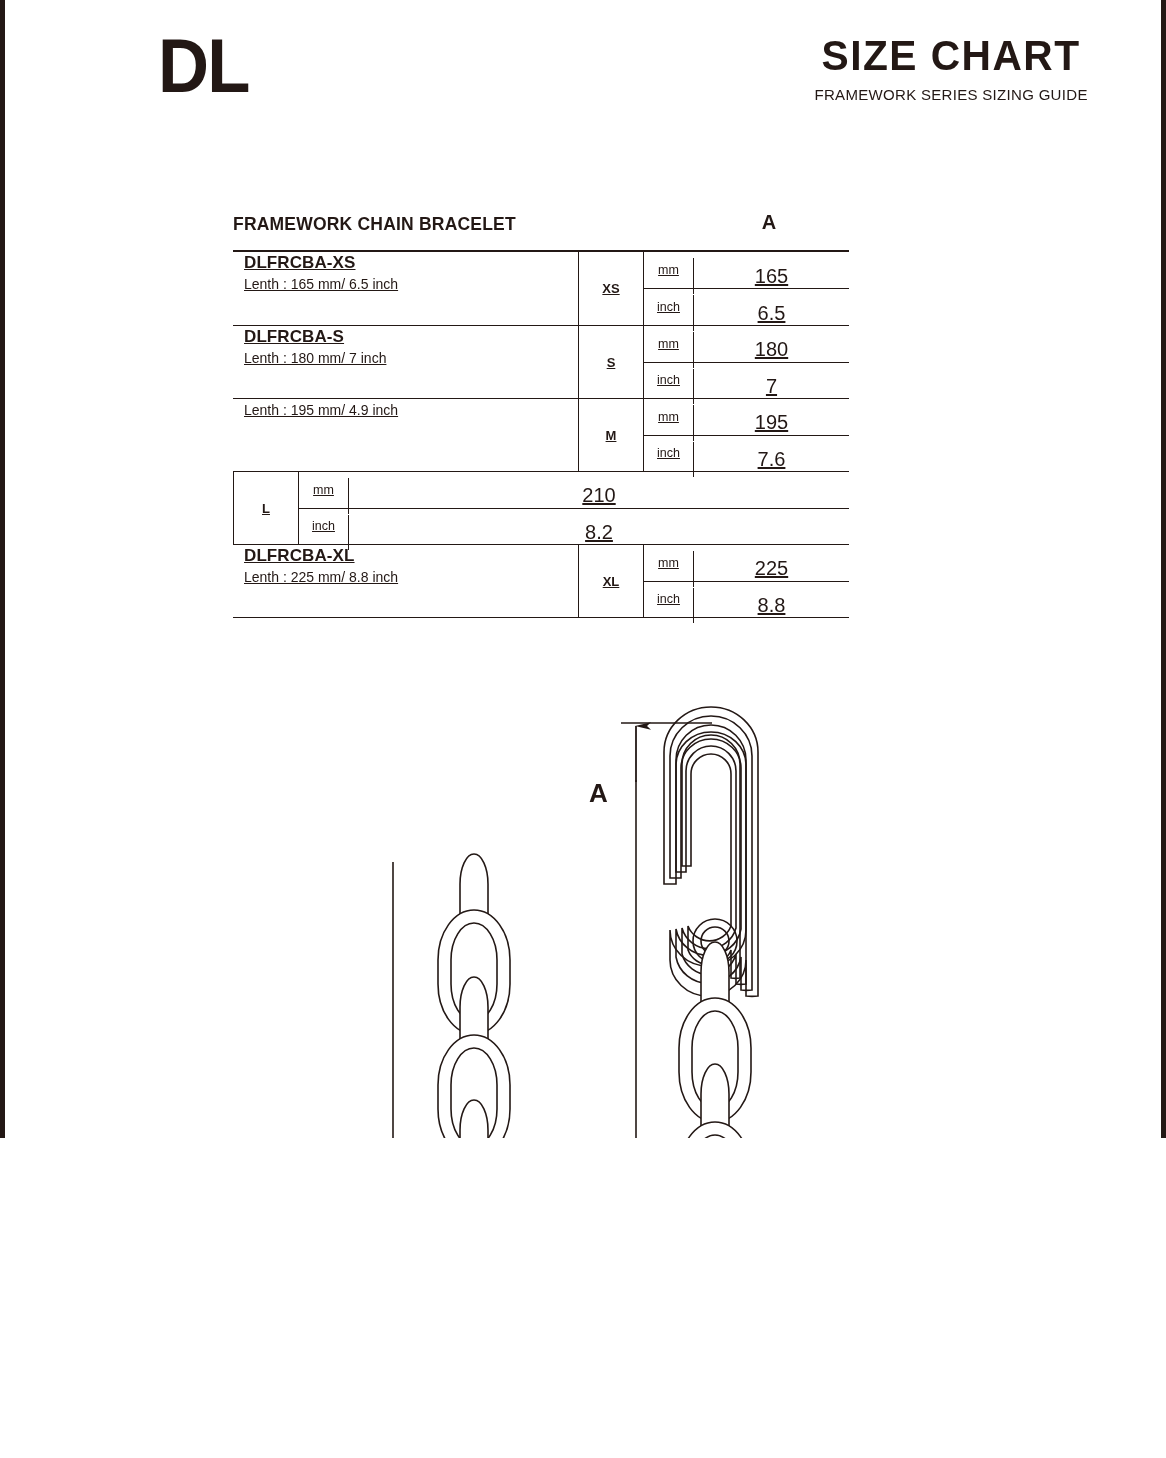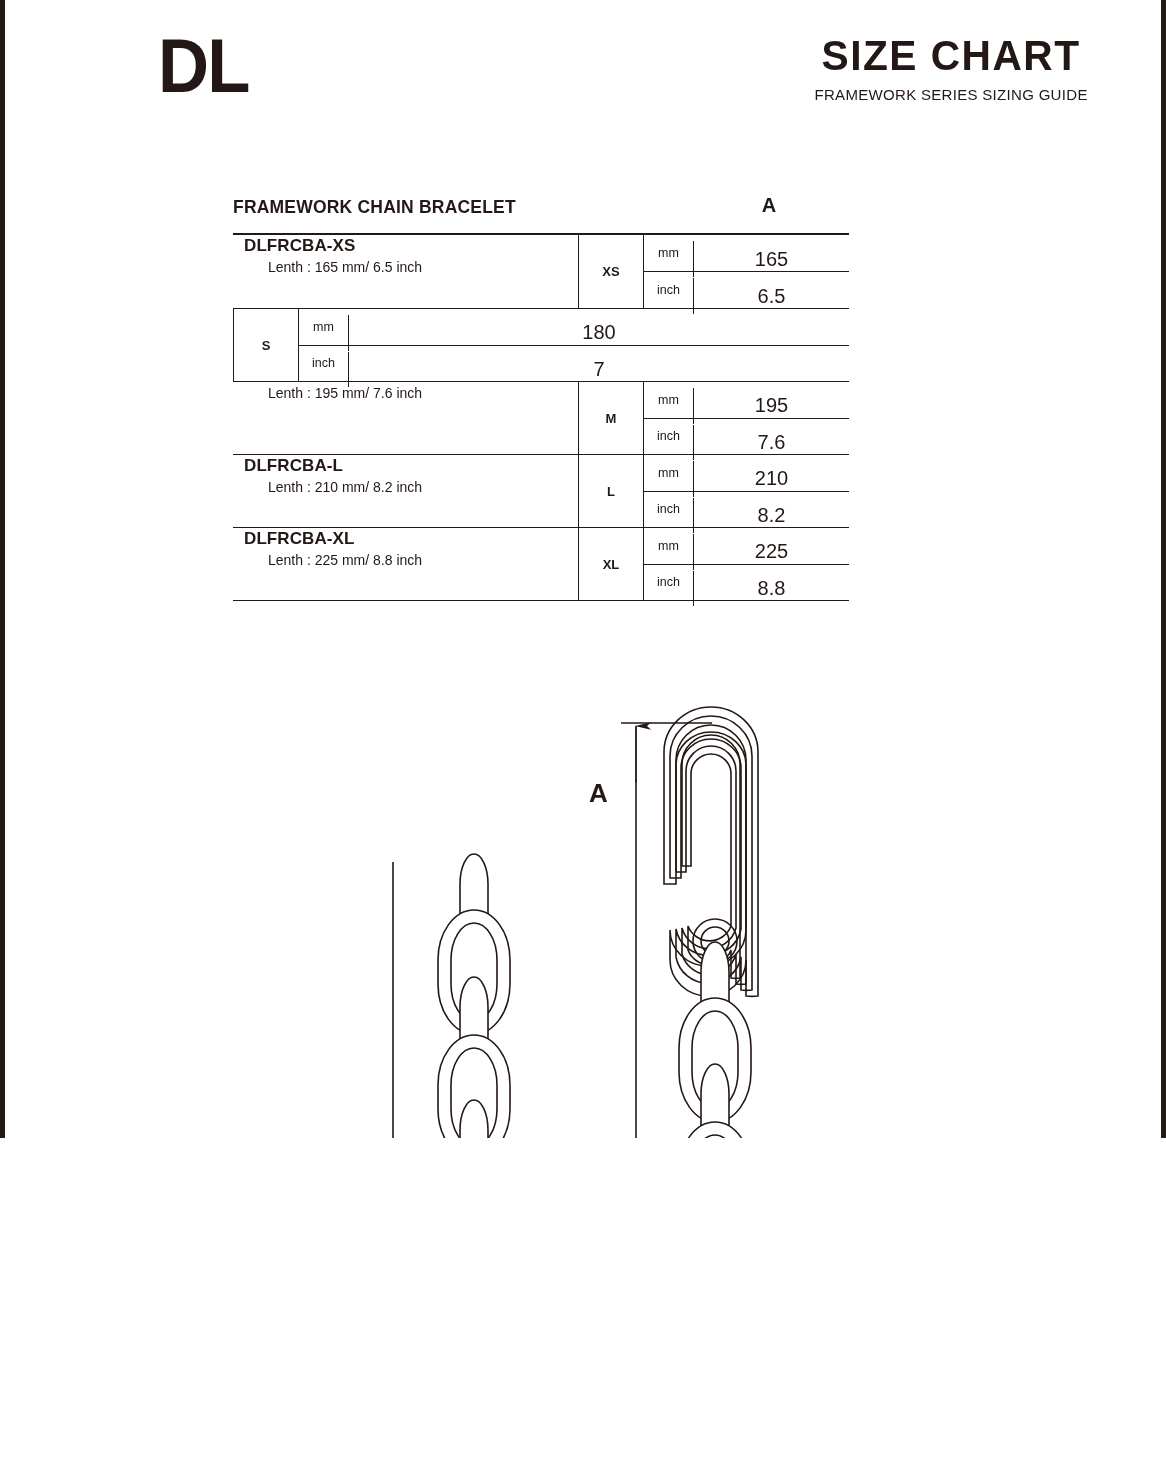--- a/index.html
+++ b/index.html
@@ -65,22 +65,23 @@
     letter-spacing: 0.3px;
     color: #231815;
     transform: scaleX(0.97);
     transform-origin: right top;
   }
 
   
   .table-wrap {
     position: absolute;
     left: 233px;
-    top: 197px;
+    top: 214px;
     width: 616px;
+    text-decoration: underline;
   }
   .tbl-head {
     position: relative;
     height: 36px;
   }
   .tbl-head-label {
     position: absolute;
     left: 0;
     top: 0;
     font-weight: bold;
@@ -130,21 +131,20 @@
     font-size: 17px;
     letter-spacing: 0.1px;
     color: #231815;
     line-height: 1.25;
   }
   .len {
     font-size: 14px;
     color: #231815;
     margin-top: 3px;
     line-height: 1.25;
-    margin-left: 24px;
   }
   .col-size {
     width: 65px;
     border-left: 1px solid #231815;
     display: flex;
     align-items: center;
     justify-content: center;
     font-weight: bold;
     font-size: 13px;
     color: #231815;
@@ -246,55 +246,55 @@
             <div class="val-cell">165</div>
           </div>
           <div class="urow">
             <div class="unit-cell">inch</div>
             <div class="val-cell">6.5</div>
           </div>
         </div>
       </div>
 
       <div class="srow">
+        <div class="col-name">
+          <div class="sku">DLFRCBA-S</div>
+          <div class="len">Lenth : 180 mm/ 7 inch</div>
+        </div>
         <div class="col-size">S</div>
         <div class="col-units">
           <div class="urow">
             <div class="unit-cell">mm</div>
             <div class="val-cell">180</div>
           </div>
           <div class="urow">
             <div class="unit-cell">inch</div>
             <div class="val-cell">7</div>
           </div>
         </div>
       </div>
 
       <div class="srow">
         <div class="col-name">
-          <div class="len">Lenth : 195 mm/ 7.6 inch</div>
+          <div class="len">Lenth : 195 mm/ 4.9 inch</div>
         </div>
         <div class="col-size">M</div>
         <div class="col-units">
           <div class="urow">
             <div class="unit-cell">mm</div>
             <div class="val-cell">195</div>
           </div>
           <div class="urow">
             <div class="unit-cell">inch</div>
             <div class="val-cell">7.6</div>
           </div>
         </div>
       </div>
 
       <div class="srow">
-        <div class="col-name">
-          <div class="sku">DLFRCBA-L</div>
-          <div class="len">Lenth : 210 mm/ 8.2 inch</div>
-        </div>
         <div class="col-size">L</div>
         <div class="col-units">
           <div class="urow">
             <div class="unit-cell">mm</div>
             <div class="val-cell">210</div>
           </div>
           <div class="urow">
             <div class="unit-cell">inch</div>
             <div class="val-cell">8.2</div>
           </div>

